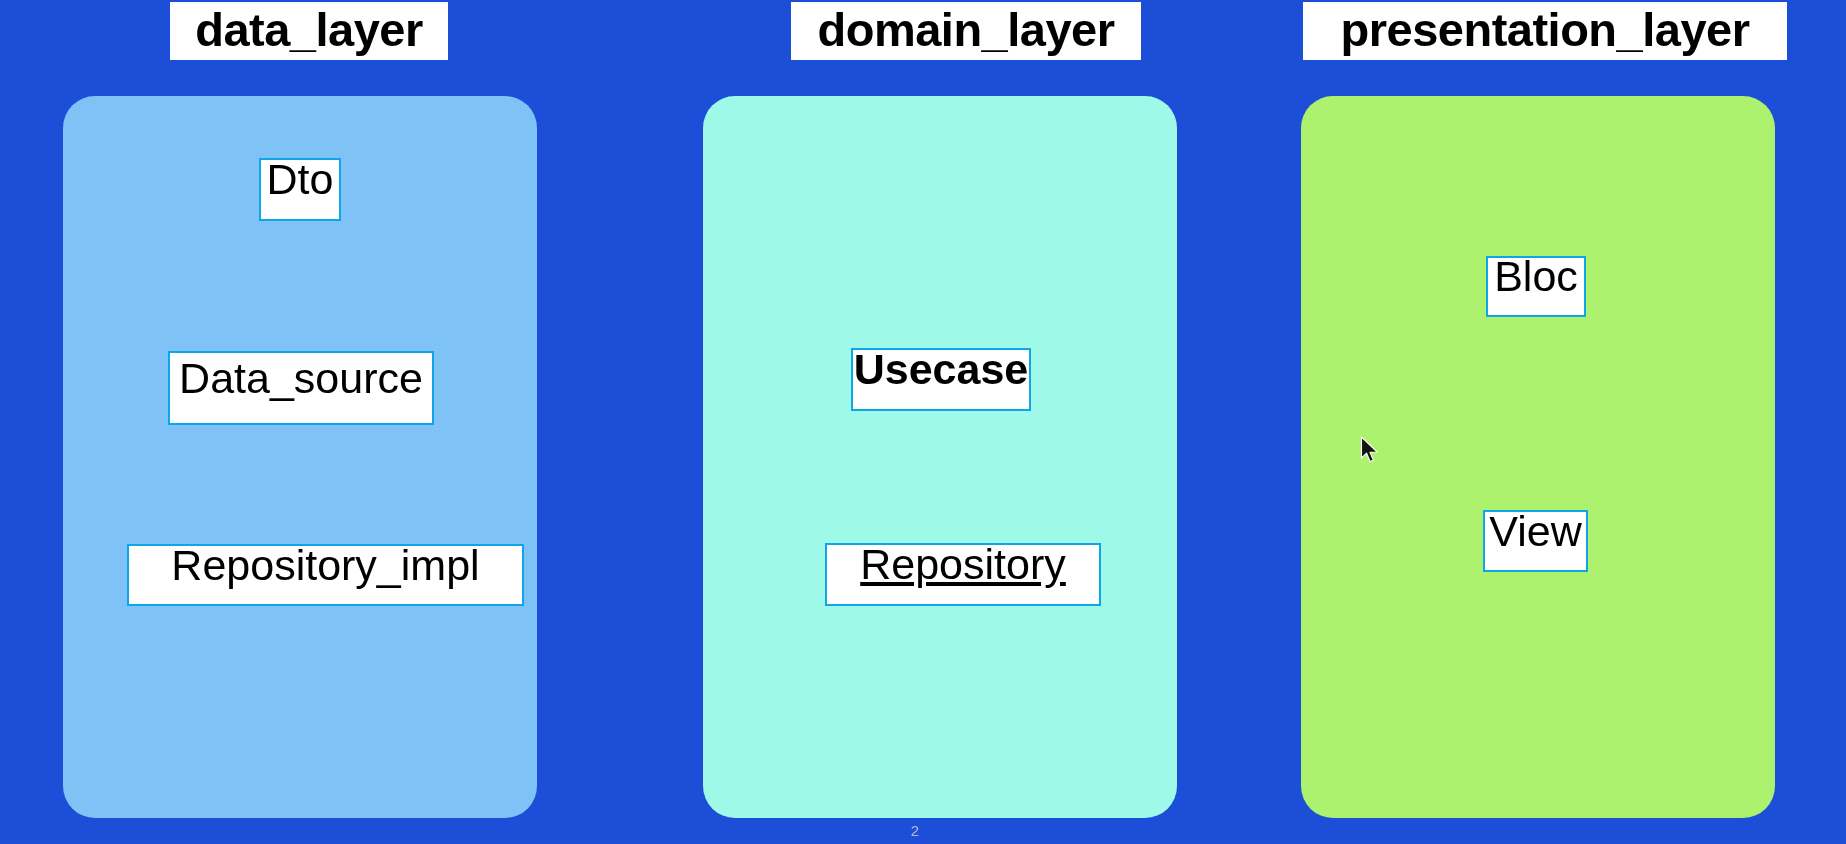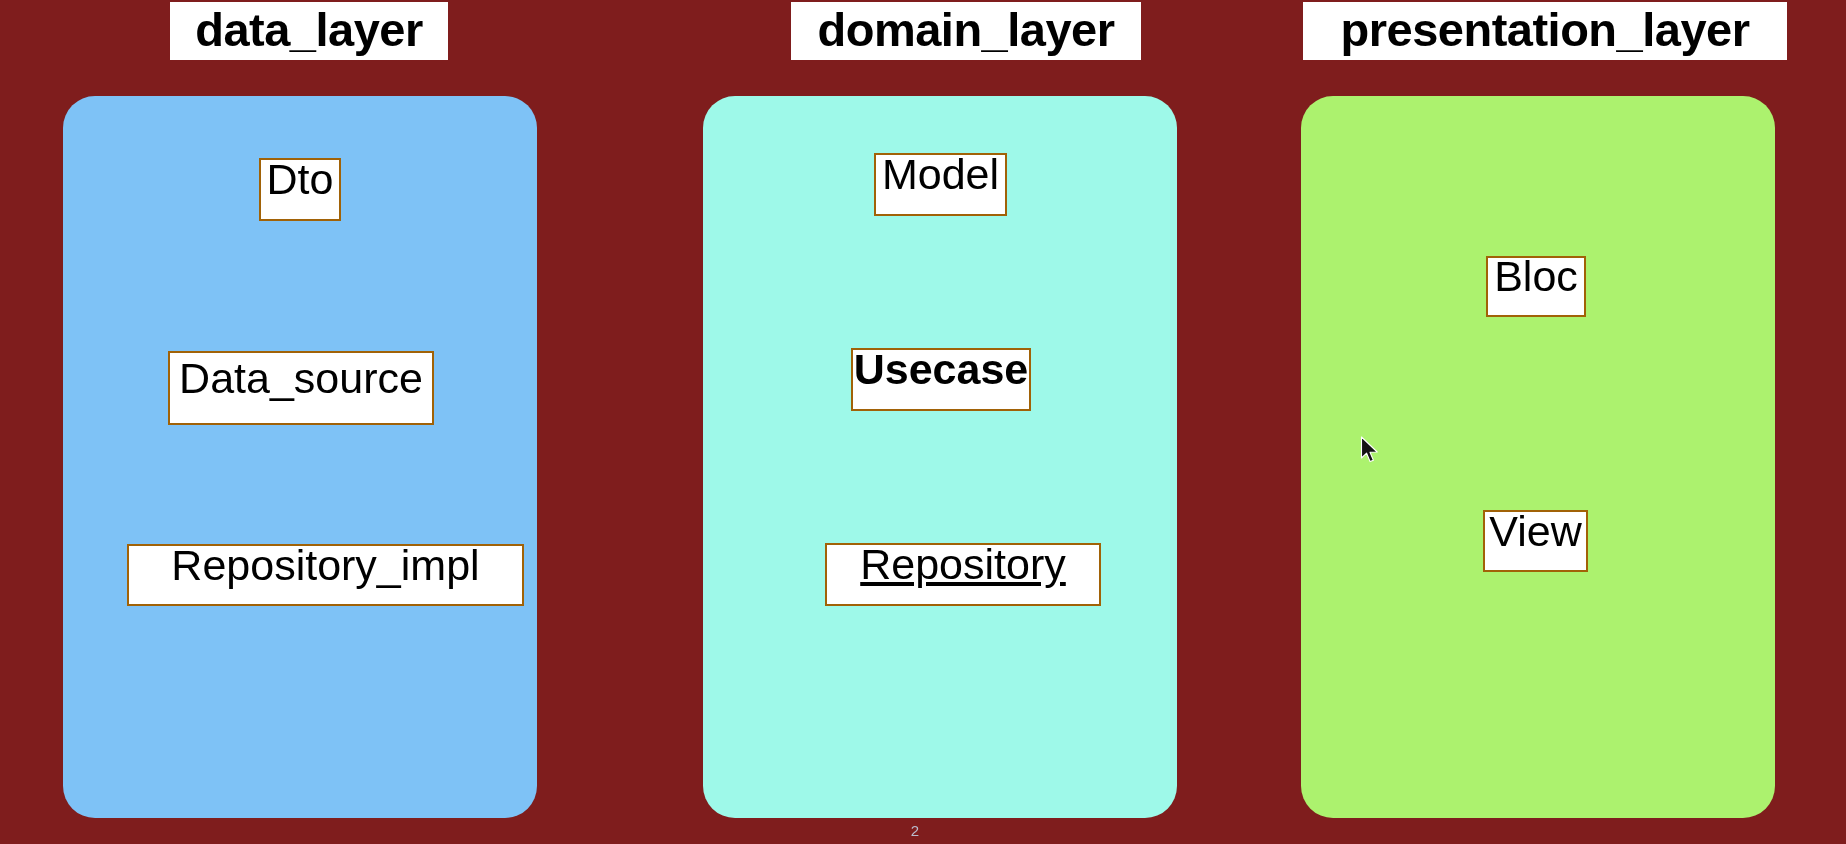--- a/index.html
+++ b/index.html
@@ -42,21 +42,21 @@
   
   .layer-panel {
     position: absolute;
     border-radius: 32px;
   }
 
   
   .component-box {
     position: absolute;
     background: #ffffff;
-    border: 2px solid #a16207;
+    border: 2px solid #0ea5e9;
     box-sizing: border-box;
     color: #000000;
     font-size: 43px;
     font-weight: normal;
     line-height: 1.0;
     white-space: nowrap;
     display: flex;
     align-items: center;
     justify-content: center;
     text-align: center;
@@ -77,37 +77,36 @@
   .cursor {
     position: absolute;
     width: 22px;
     height: 30px;
     pointer-events: none;
   }
 </style>
 </head>
 <body style="background: rgb(242, 244, 253);">
 
-<div id="slide" style="background: #7f1d1d;">
+<div id="slide" style="background: #1d4ed8;">
 
   <div class="layer-title" style="left:170px; top:2px; width:266px;">data_layer</div>
 
   <div class="layer-panel" style="left:63px; top:96px; width:474px; height:722px; background:#7ec2f6;"></div>
 
   <div class="component-box" style="left:259px; top:158px; width:82px; height:63px;">Dto</div>
 
   <div class="component-box" style="left:168px; top:351px; width:266px; height:74px;">Data_source</div>
 
   <div class="component-box" style="left:127px; top:544px; width:397px; height:62px;">Repository_impl</div>
 
   <div class="layer-title" style="left:791px; top:2px; width:338px;">domain_layer</div>
 
   <div class="layer-panel" style="left:703px; top:96px; width:474px; height:722px; background:#9ef9e9;"></div>
 
-  <div class="component-box" style="left:874px; top:153px; width:133px; height:63px;">Model</div>
 
   <div class="component-box" style="left:851px; top:348px; width:180px; height:63px;font-weight:bold;">Usecase</div>
 
   <div class="component-box" style="left:825px; top:543px; width:276px; height:63px;text-decoration:underline;">Repository</div>
 
   <div class="layer-title" style="left:1303px; top:2px; width:472px;">presentation_layer</div>
 
   <div class="layer-panel" style="left:1301px; top:96px; width:474px; height:722px; background:#acf26e;"></div>
 
   <div class="component-box" style="left:1486px; top:256px; width:100px; height:61px;">Bloc</div>

